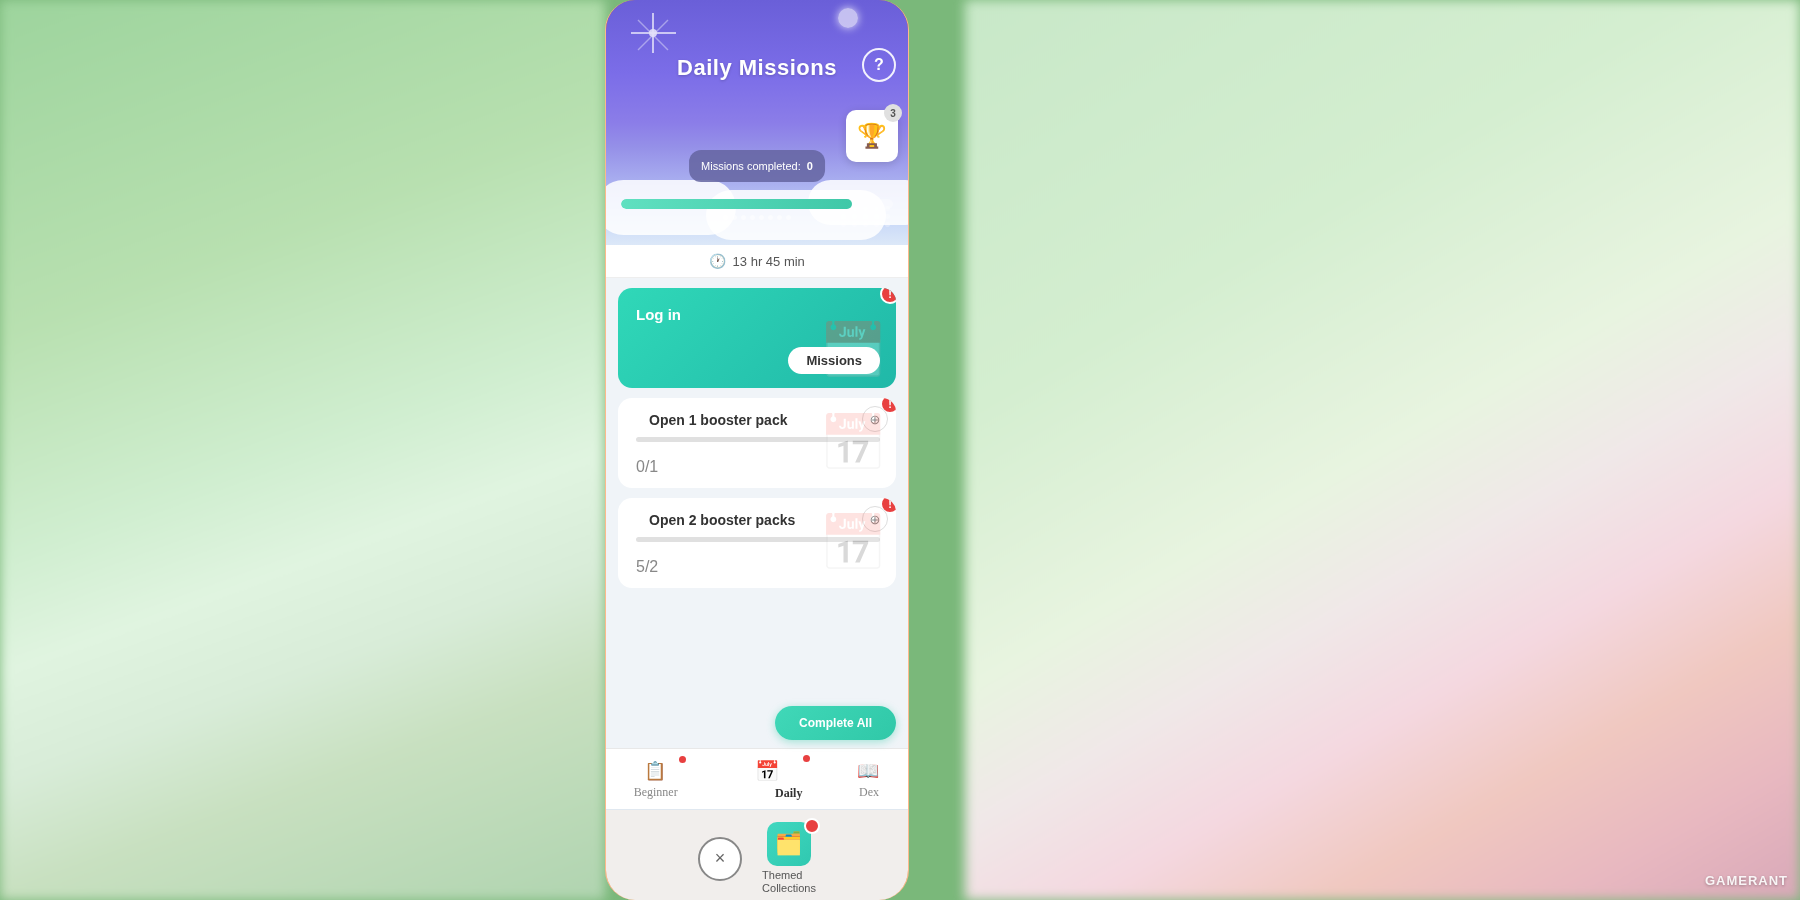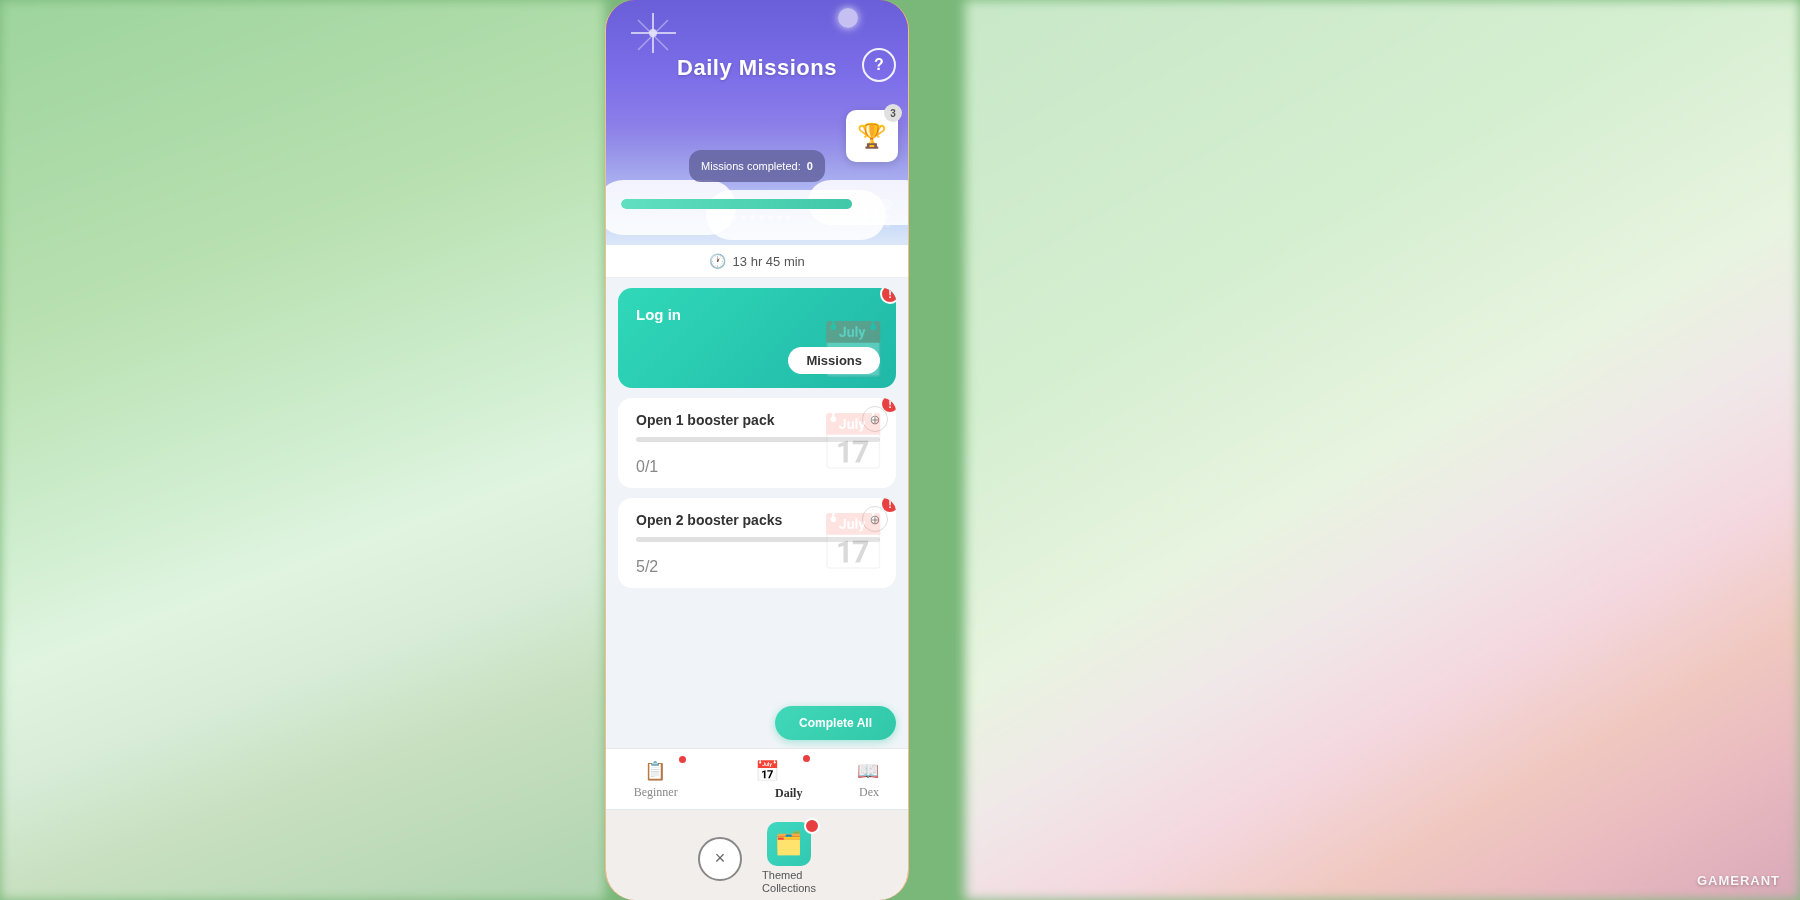--- a/index.html
+++ b/index.html
@@ -301,20 +301,21 @@
       font-size: 15px;
       font-weight: 600;
       color: white;
       z-index: 1;
     }
 
     .mission-title-dark {
       font-size: 14px;
       font-weight: 600;
       color: #333;
+      margin-left: 13px;
     }
 
     
     .complete-btn {
       align-self: flex-end;
       background: white;
       color: #333;
       border: none;
       border-radius: 20px;
       padding: 6px 18px;
@@ -513,21 +514,21 @@
       height: 16px;
       background: #e84040;
       border-radius: 50%;
       border: 2px solid white;
     }
 
     
     .gamerant-watermark {
       position: absolute;
       bottom: 12px;
-      right: 20px;
+      right: 12px;
       color: rgba(255,255,255,0.9);
       font-size: 13px;
       font-weight: 700;
       letter-spacing: 1px;
       text-shadow: 0 1px 3px rgba(0,0,0,0.3);
     }
 
     
     .sparkle-svg {
       position: absolute;

